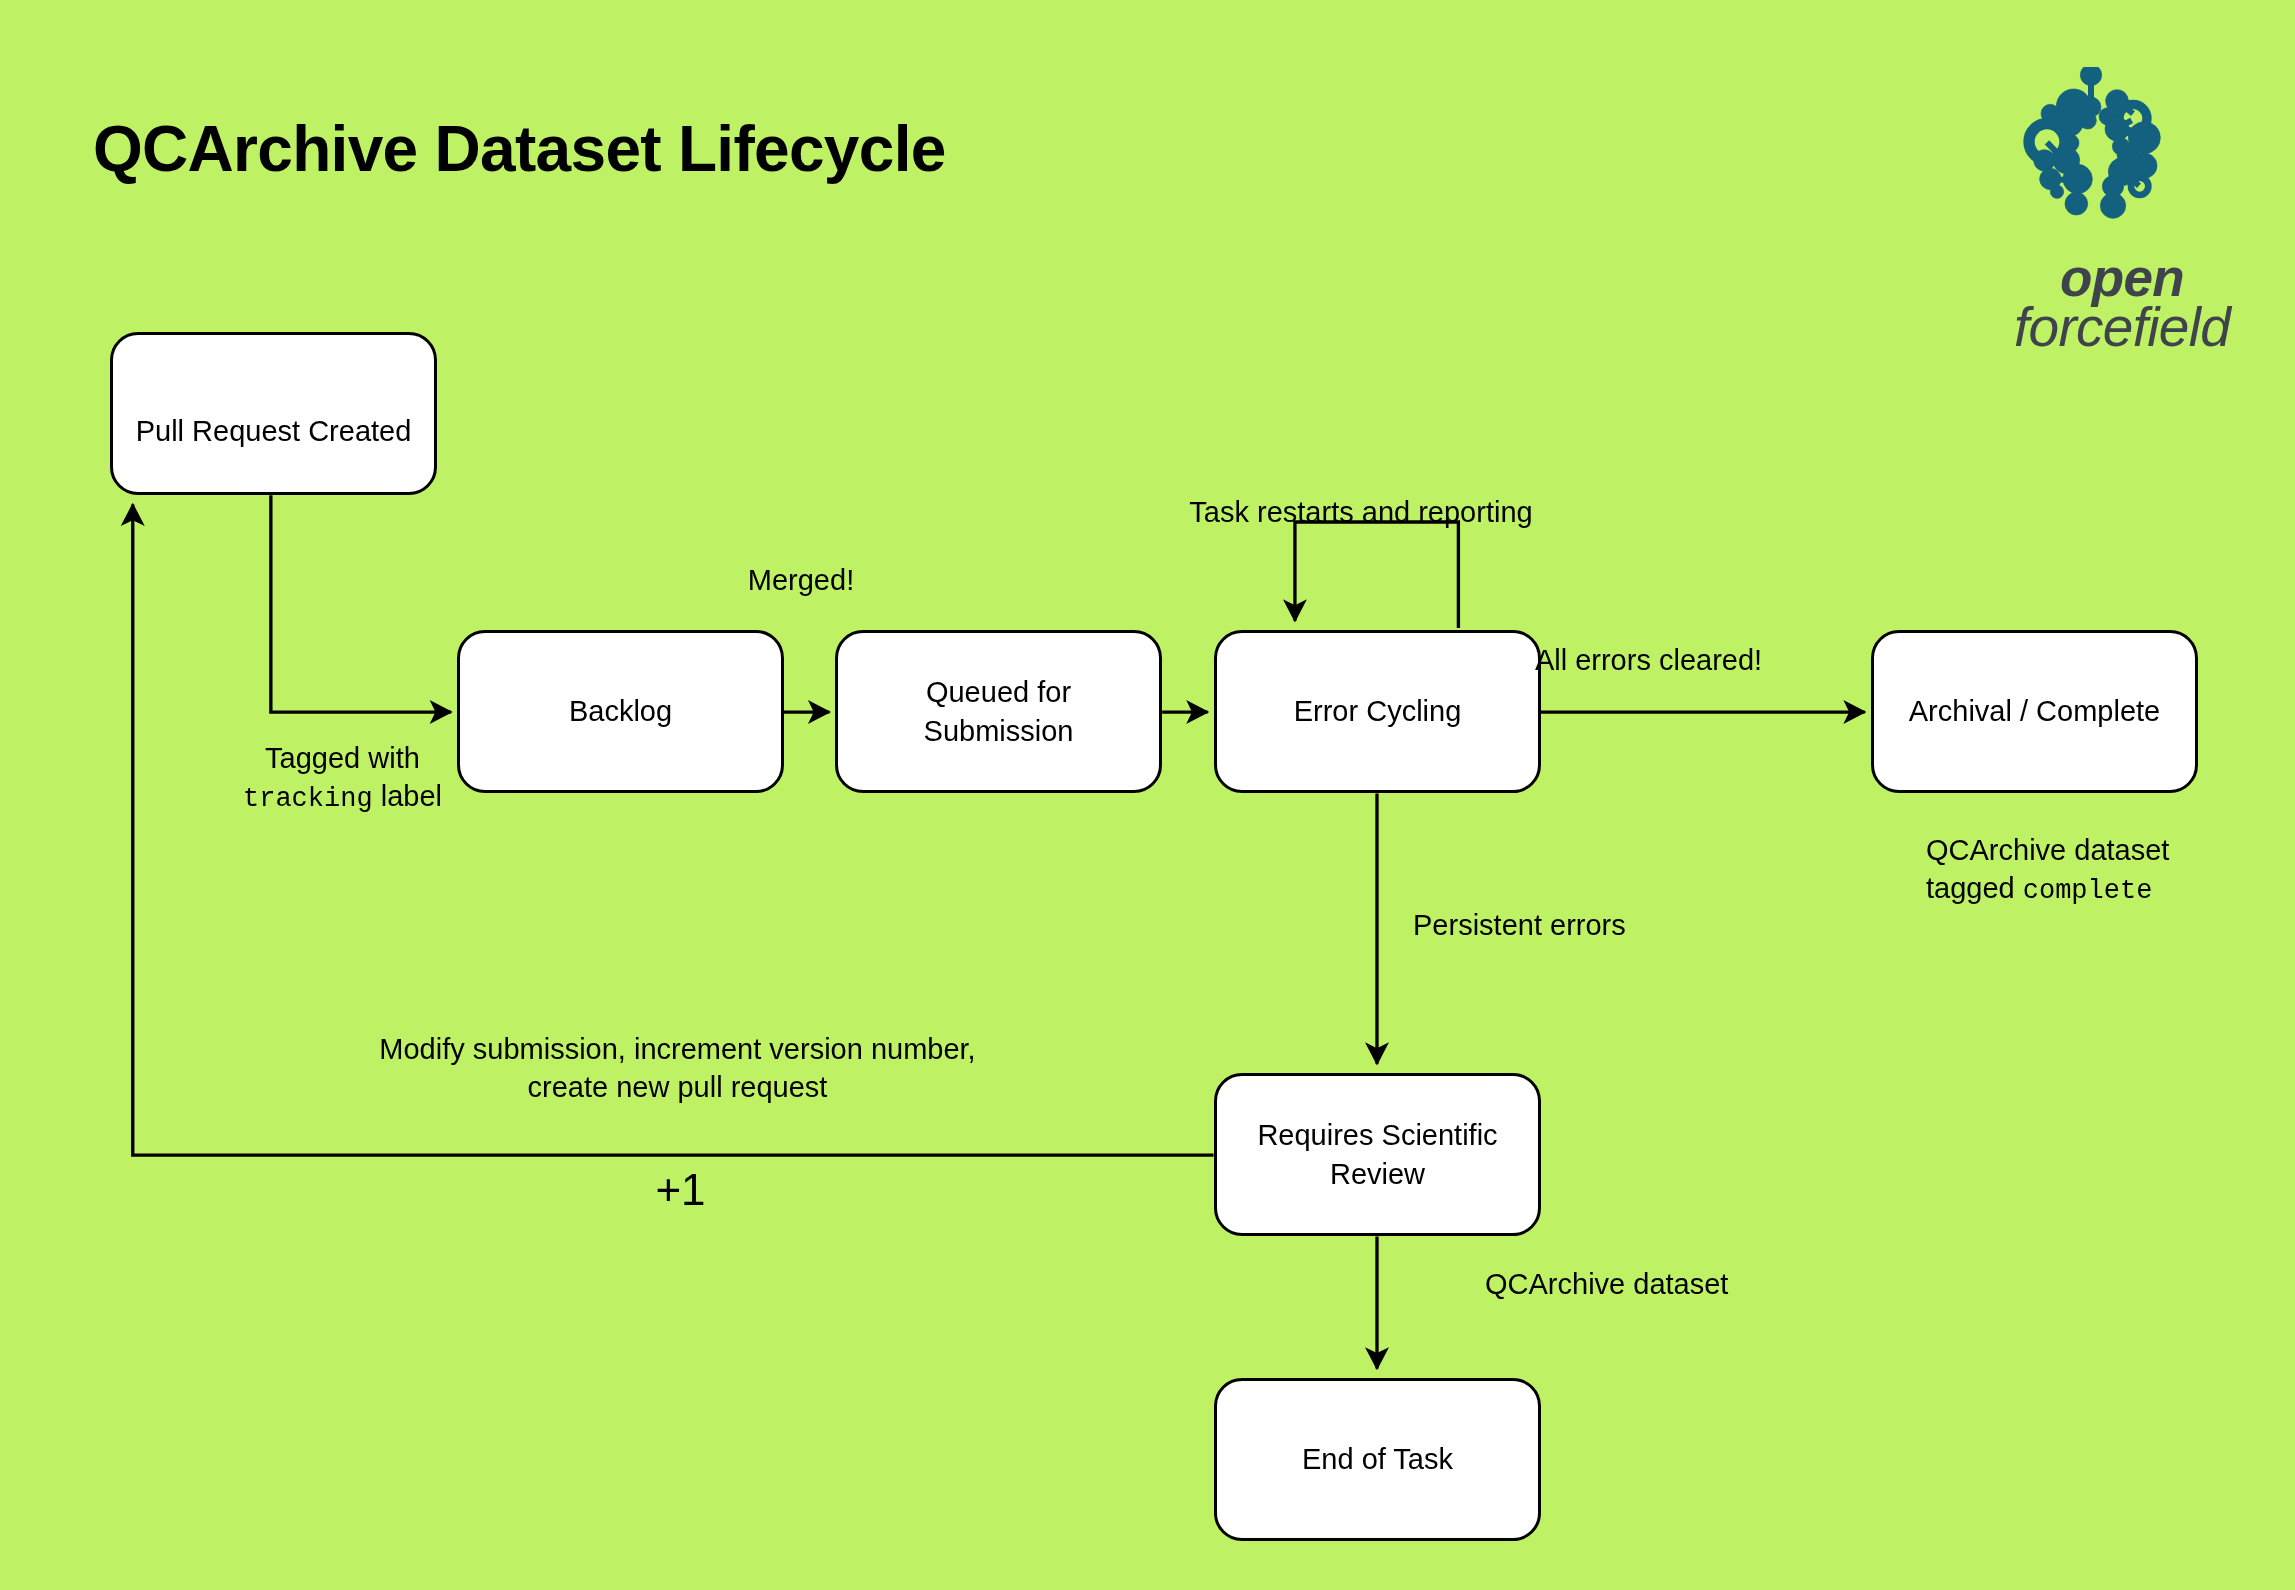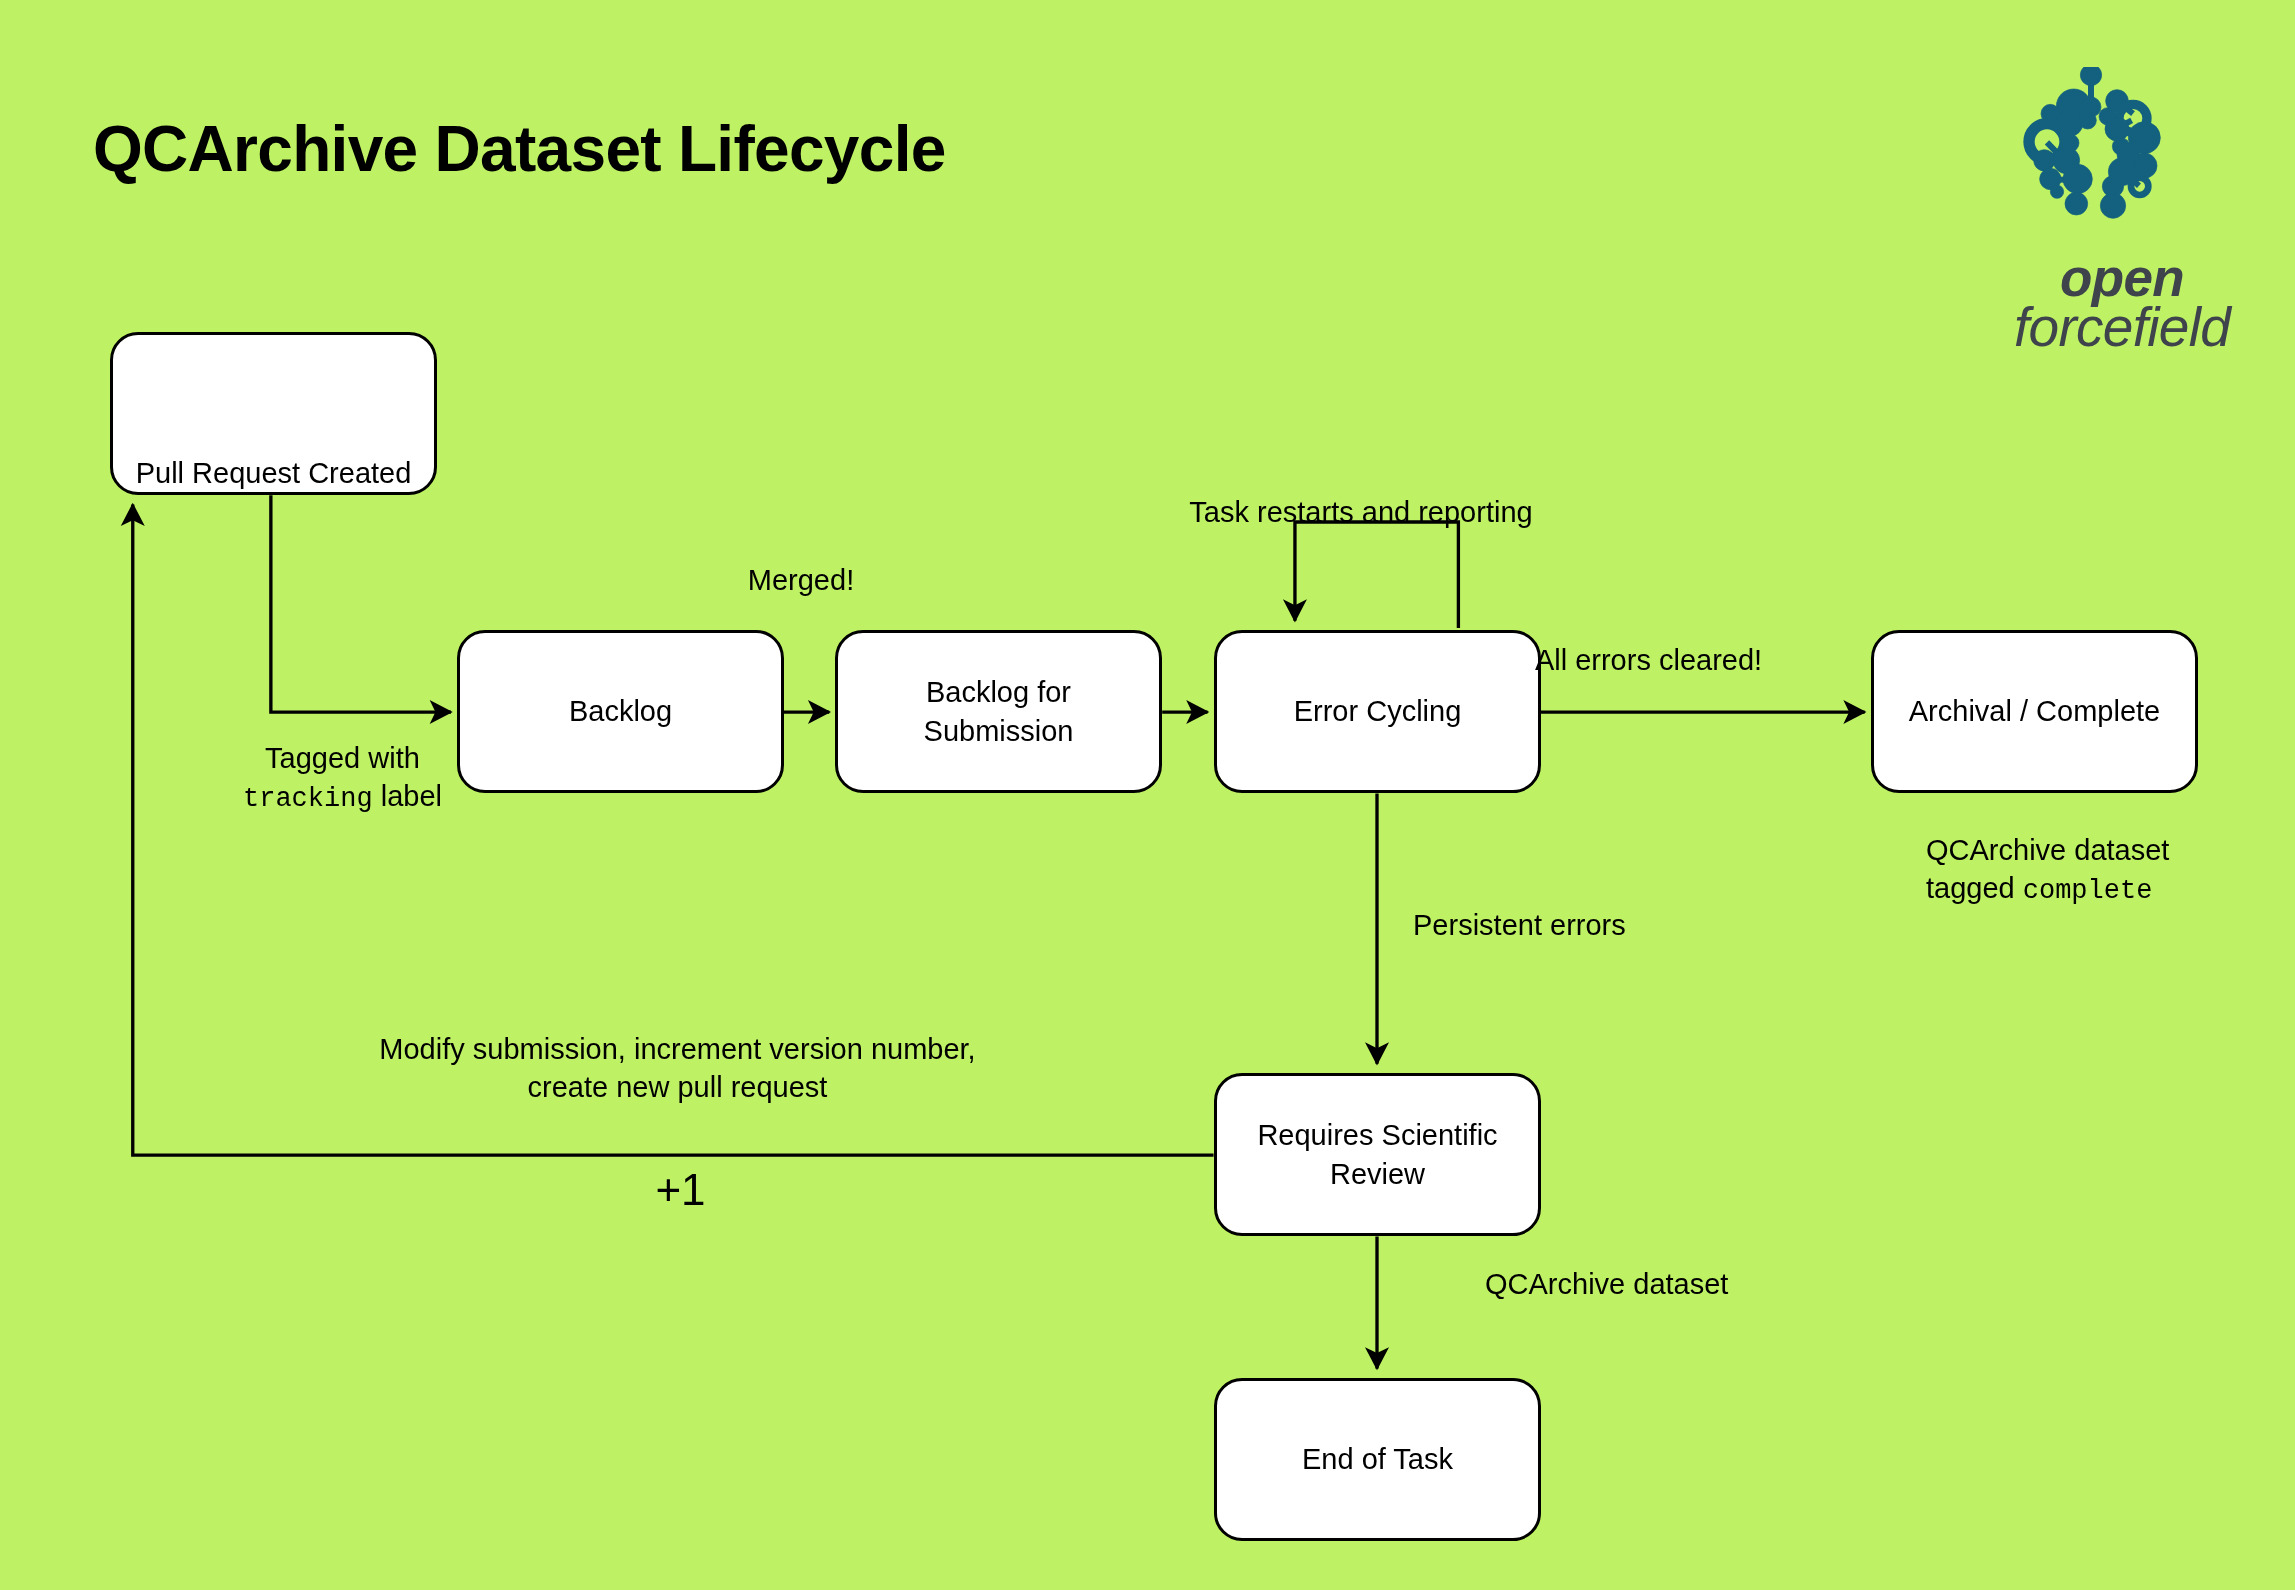--- a/index.html
+++ b/index.html
@@ -86,21 +86,21 @@
     background: #ffffff;
     display: flex;
     align-items: center;
     justify-content: center;
     text-align: center;
     font-size: 29px;
     line-height: 1.32;
     color: #000000;
     padding: 0 9.3px;
   }
-  .node-align-top { align-items: flex-end; padding-top: 36px; }
+  .node-align-top { align-items: center; padding-top: 36px; }
   
   .edge-label {
     position: absolute;
     font-size: 29px;
     line-height: 1.32;
     color: #000000;
     white-space: nowrap;
   }
   .edge-label.center { text-align: center; }
   .edge-label.big {
@@ -199,21 +199,21 @@
   <div class="node node-align-top" style="left:110px; top:332px; width:327px; height:163px;">
     <span>Pull Request Created</span>
   </div>
 
   <div class="node" style="left:457px; top:630px; width:327px; height:163px;">
     <span>Backlog</span>
   </div>
 
   <div class="node" style="left:835px; top:630px; width:327px; height:163px;">
     <span>
-      <span>Backlog for</span><br>
+      <span>Queued for</span><br>
       <span>Submission</span>
     </span>
   </div>
 
   <div class="node" style="left:1871px; top:630px; width:327px; height:163px;">
     <span>Archival / Complete</span>
   </div>
 
   <div class="node" style="left:1214px; top:630px; width:327px; height:163px;">
     <span>Error Cycling</span>

